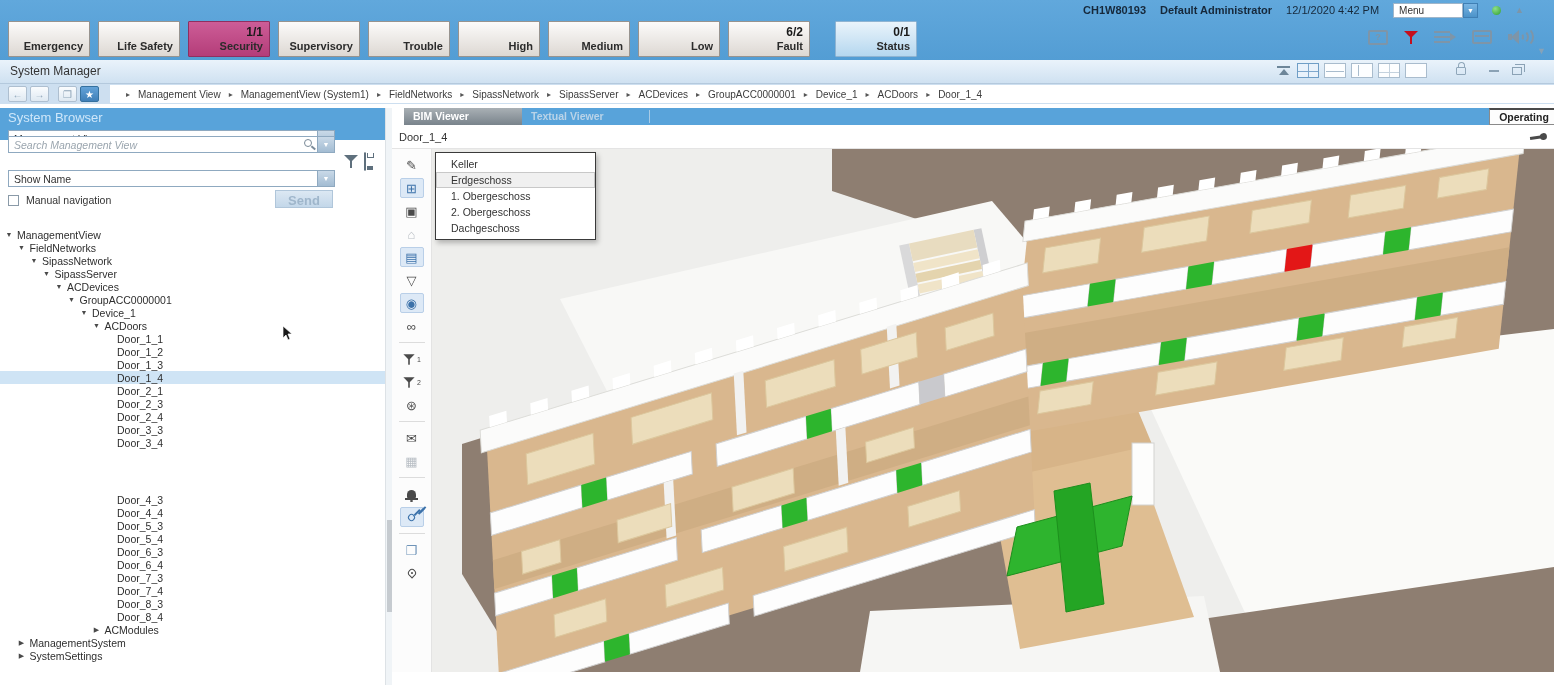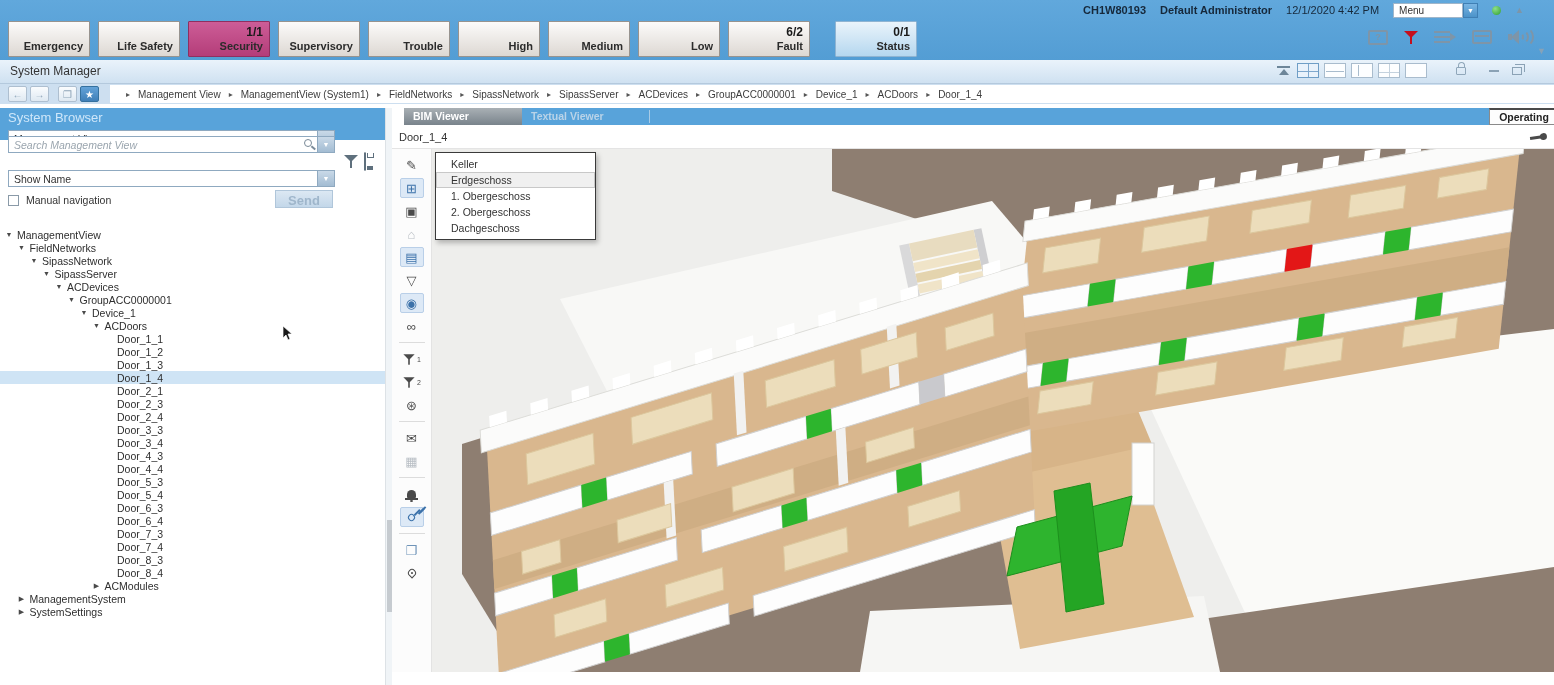--- a/index.html
+++ b/index.html
@@ -370,21 +370,21 @@
           <span>Door_2_4</span>
         </div>
         <div class="trow" style="padding-left: 104px;">
           <span class="arr"></span>
           <span>Door_3_3</span>
         </div>
         <div class="trow" style="padding-left: 104px;">
           <span class="arr"></span>
           <span>Door_3_4</span>
         </div>
-        <div class="trow" style="padding-left: 104px;">
+        <div class="trow" style="padding-left: 104px; margin-top: 44px;">
           <span class="arr"></span>
           <span>Door_4_3</span>
         </div>
         <div class="trow" style="padding-left: 104px;">
           <span class="arr"></span>
           <span>Door_4_4</span>
         </div>
         <div class="trow" style="padding-left: 104px;">
           <span class="arr"></span>
           <span>Door_5_3</span>

